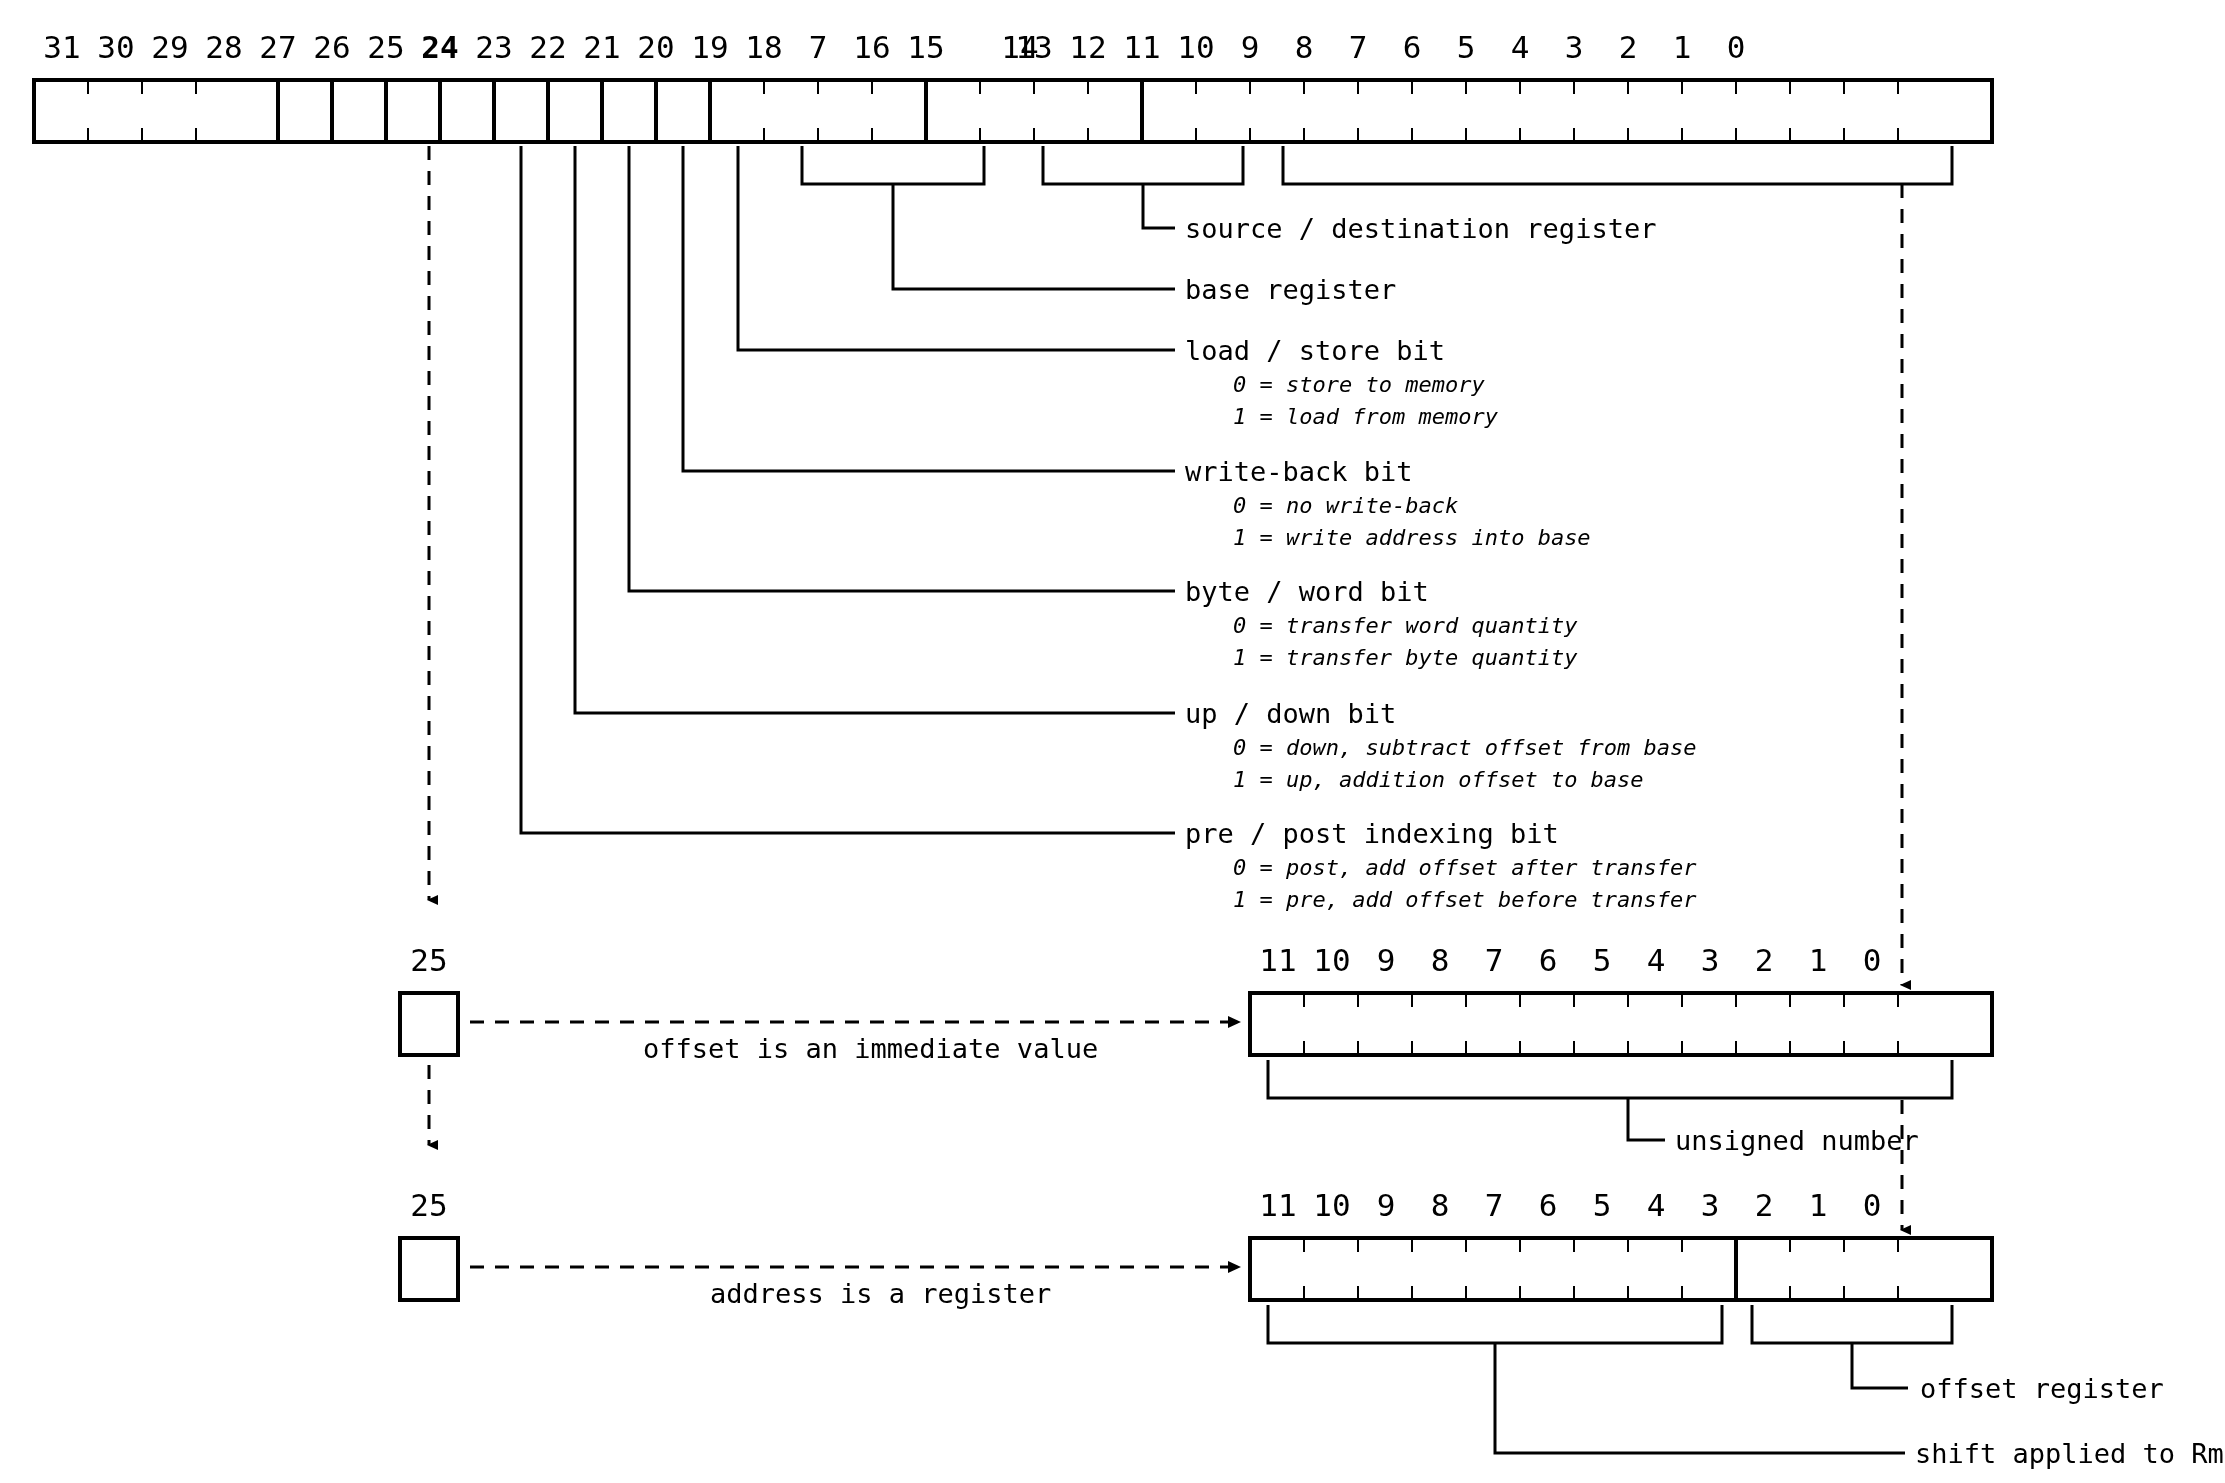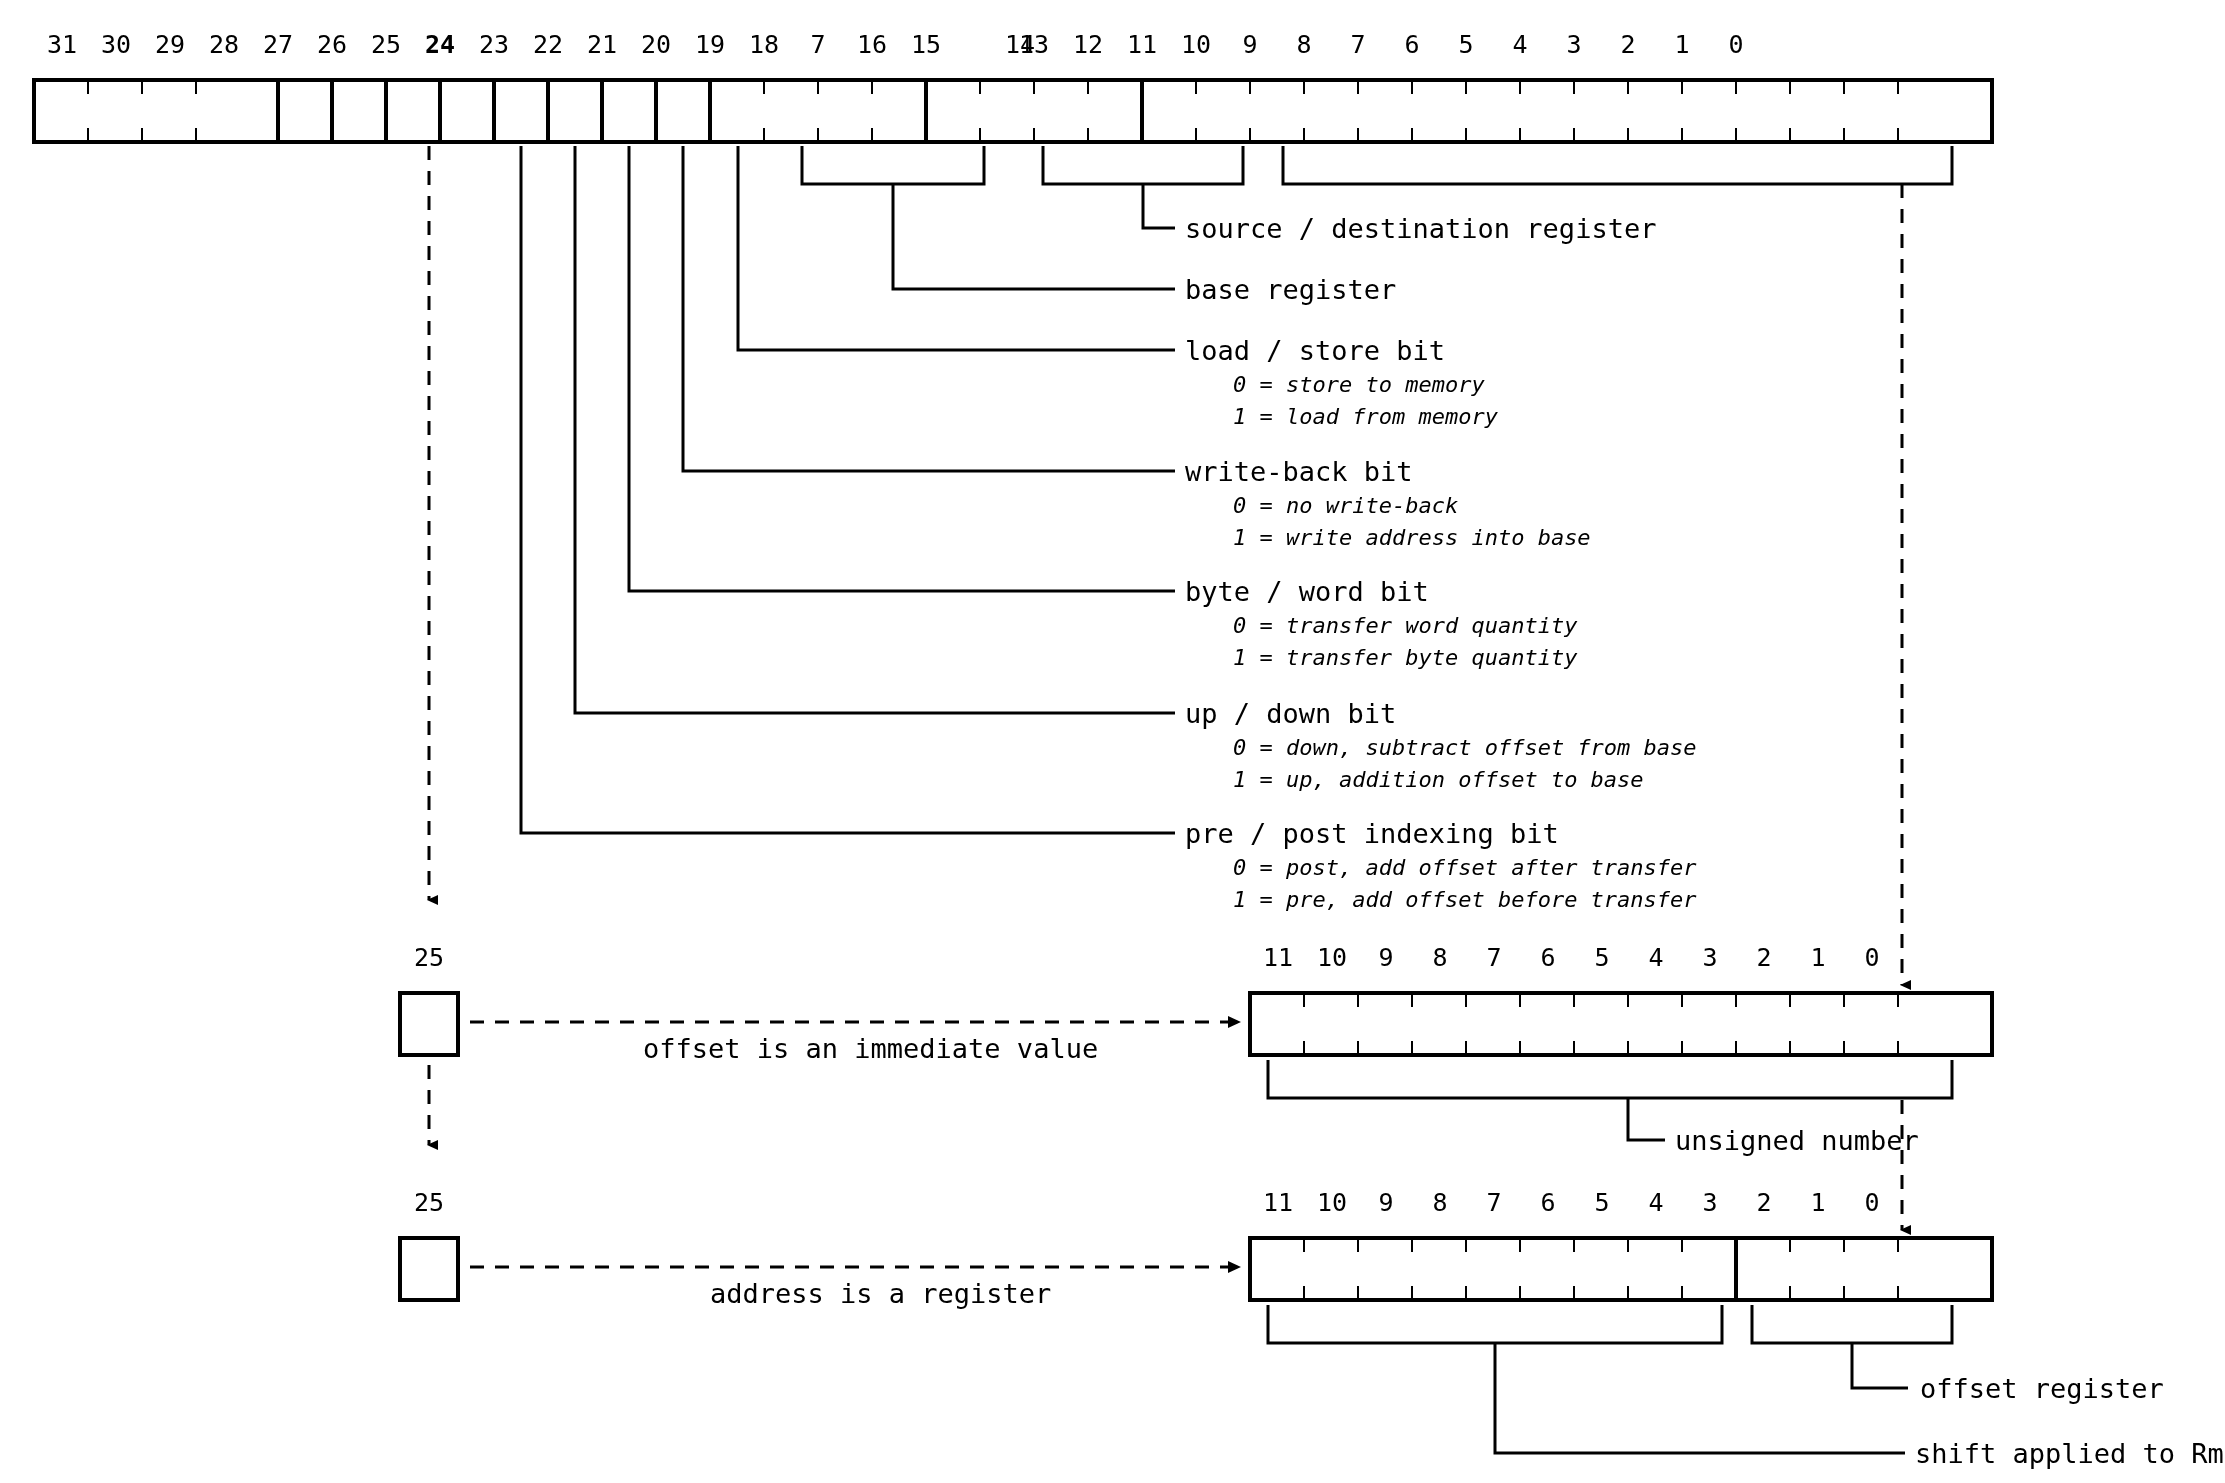--- a/index.html
+++ b/index.html
@@ -13,21 +13,21 @@
   }
   #root {
     position: relative;
     width: 2225px;
     height: 1483px;
     background: #ffffff;
     overflow: hidden;
   }
   .bitnum {
     position: absolute;
-    font-size: 25px;
+    font-size: 31px;
     text-align: center;
     line-height: 1;
     white-space: nowrap;
   }
   .field-label {
     position: absolute;
     font-size: 25px;
     text-align: center;
     line-height: 1;
     white-space: nowrap;

